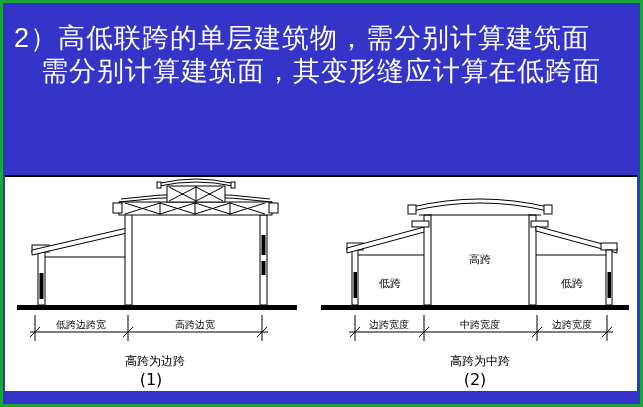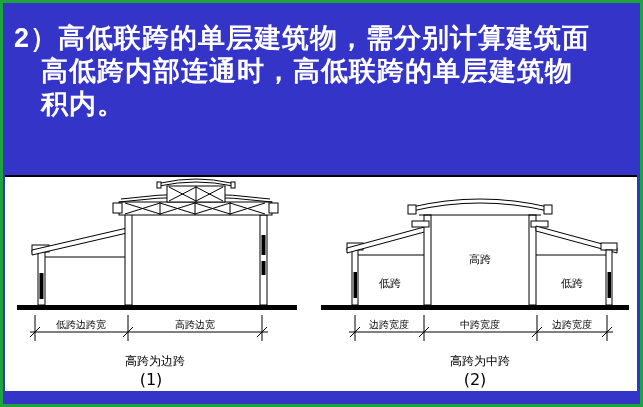--- a/index.html
+++ b/index.html
@@ -12,21 +12,21 @@
     font-family:"Liberation Sans","DejaVu Sans",sans-serif;
   }
   .slide{
     position:absolute;left:0;top:0;width:637px;height:401px;
     border:3px solid var(--border);
     background:var(--bg);
     overflow:hidden;
   }
   .heading{
     color:var(--text);
-    font-weight:bold;
+    font-weight:normal;
     font-size:27px;
     line-height:33px;
     letter-spacing:1px;
     padding:19px 6px 0 11px;
     white-space:nowrap;
   }
   .heading .indent{padding-left:27px;}
   .panel{
     position:absolute;left:2px;top:172px;width:632px;height:214px;
     background:var(--panel);
@@ -43,22 +43,21 @@
   svg text.cap{font-size:12px;}
   svg text.num{font-size:16px;}
 </style>
 </head>
 <body>
 
 <div class="slide">
 
   <div class="heading">
     <div>2）高低联跨的单层建筑物，需分别计算建筑面</div>
-    <div class="indent">高低跨内部连通时，高低联跨的单层建筑物</div>
-    <div class="indent">积内。</div>
+    <div class="indent">需分别计算建筑面，其变形缝应计算在低跨面</div>
   </div>
 
   <div class="panel">
     <svg viewBox="0 0 632 214">
 
       <g>
 
         <rect x="12" y="128" width="280" height="5" class="blk"></rect>
 
         <rect x="27" y="68" width="17" height="7" class="wh"></rect>

